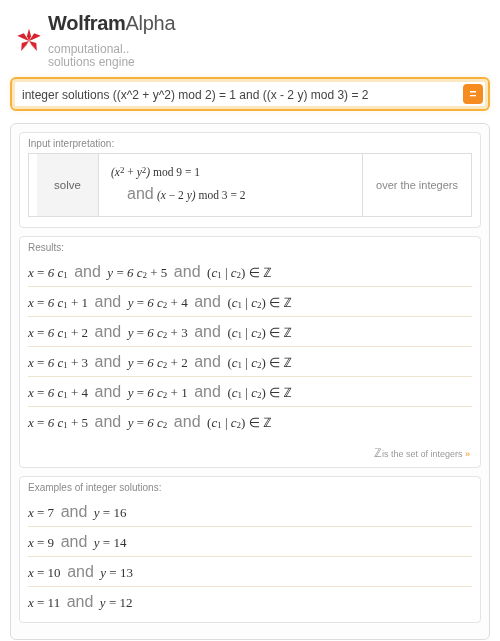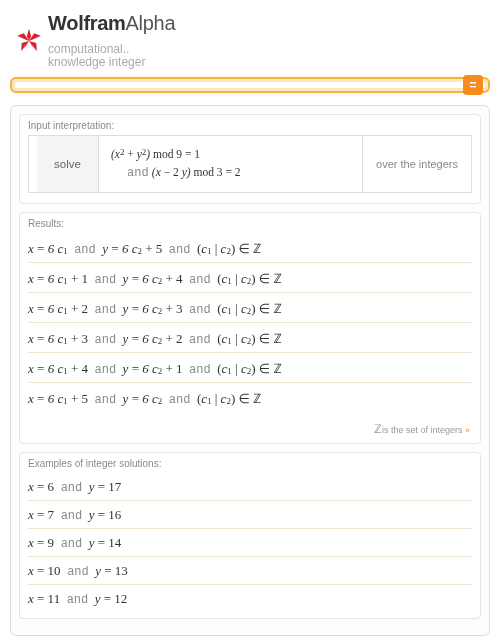--- a/index.html
+++ b/index.html
@@ -82,21 +82,21 @@
   .row {
     font-family: "Times New Roman", Times, serif;
     font-size: 13px;
     color: #333;
     padding: 6px 0 5px;
     border-bottom: 1px solid #efe4cf;
     font-style: italic;
   }
   .row:last-child { border-bottom: none; }
   .row .upright { font-style: normal; }
-  .andword { font-style: normal; color: #8a8a8a; font-size: 12px; font-family: Liberation Mono, monospace; }
+  .andword { font-style: normal; color: #8a8a8a; font-size: 16px; font-family: Liberation Sans, sans-serif; }
   sub.upright { font-style: normal; font-size: 9px; vertical-align: -1px; }
   .footnote {
     text-align: right;
     font-size: 9px; color: #999;
     padding: 2px 10px 6px;
   }
   .footnote .zz { font-family: "Times New Roman", serif; font-size: 12px; letter-spacing: -2px; }
   .footnote .chev { color: #f68b1f; }
   
   .m { font-family: "Times New Roman", Times, serif; font-style: italic; }
@@ -122,26 +122,27 @@
             <polygon points="20,88 40,66 50,50"></polygon>
             <polygon points="20,88 22,58 50,50"></polygon>
             <polygon points="5,30 34,40 50,50"></polygon>
             <polygon points="5,30 30,20 50,50"></polygon>
           </g>
         </svg>
     </span>
     <div class="brand-text">
       <span class="brand-name"><b>Wolfram</b>Alpha</span>
       <span class="brand-sub">
-        <span>computational..</span><br><span>knowledge integer</span>
+        <span>computational..</span><br><span>solutions engine</span>
       </span>
     </div>
   </div>
 
   <div class="searchbar">
+    <input type="text" value="integer solutions ((x^2 + y^2) mod 2) = 1 and ((x - 2 y) mod 3) = 2" style="">
     <button class="search-btn">
       <span>=</span>
     </button>
   </div>
 
   <div class="content">
 
     <div class="pod">
       <div class="pod-title">Input interpretation:</div>
       <div class="inter-table">
@@ -165,21 +166,20 @@
           <div class="row"><i>x</i> <span class="upright">= </span>6 <i>c</i><sub class="upright">1</sub> <span class="upright">+ 5</span>&nbsp; <span class="andword">and</span> &nbsp;<i>y</i> <span class="upright">= </span>6 <i>c</i><sub class="upright">2</sub>&nbsp; <span class="andword">and</span> &nbsp;<span class="upright">(</span><i>c</i><sub class="upright">1</sub> <span class="upright">|</span> <i>c</i><sub class="upright">2</sub><span class="upright">)</span> <span class="upright">∈ </span><span class="zz">ℤ</span></div>
         </div>
       <div class="footnote">
         <span class="zz">ℤ</span><span> is the set of integers </span><span class="chev">»</span>
       </div>
     </div>
 
     <div class="pod">
       <div class="pod-title">Examples of integer solutions:</div>
       <div class="rows" id="examples-rows">
-          <div class="row"><i>x</i> <span class="upright">= 6</span>&nbsp; <span class="andword">and</span> &nbsp;<i>y</i> <span class="upright">= 17</span></div>
           <div class="row"><i>x</i> <span class="upright">= 7</span>&nbsp; <span class="andword">and</span> &nbsp;<i>y</i> <span class="upright">= 16</span></div>
           <div class="row"><i>x</i> <span class="upright">= 9</span>&nbsp; <span class="andword">and</span> &nbsp;<i>y</i> <span class="upright">= 14</span></div>
           <div class="row"><i>x</i> <span class="upright">= 10</span>&nbsp; <span class="andword">and</span> &nbsp;<i>y</i> <span class="upright">= 13</span></div>
           <div class="row"><i>x</i> <span class="upright">= 11</span>&nbsp; <span class="andword">and</span> &nbsp;<i>y</i> <span class="upright">= 12</span></div>
         </div>
     </div>
 
   </div>
 </div>
 

